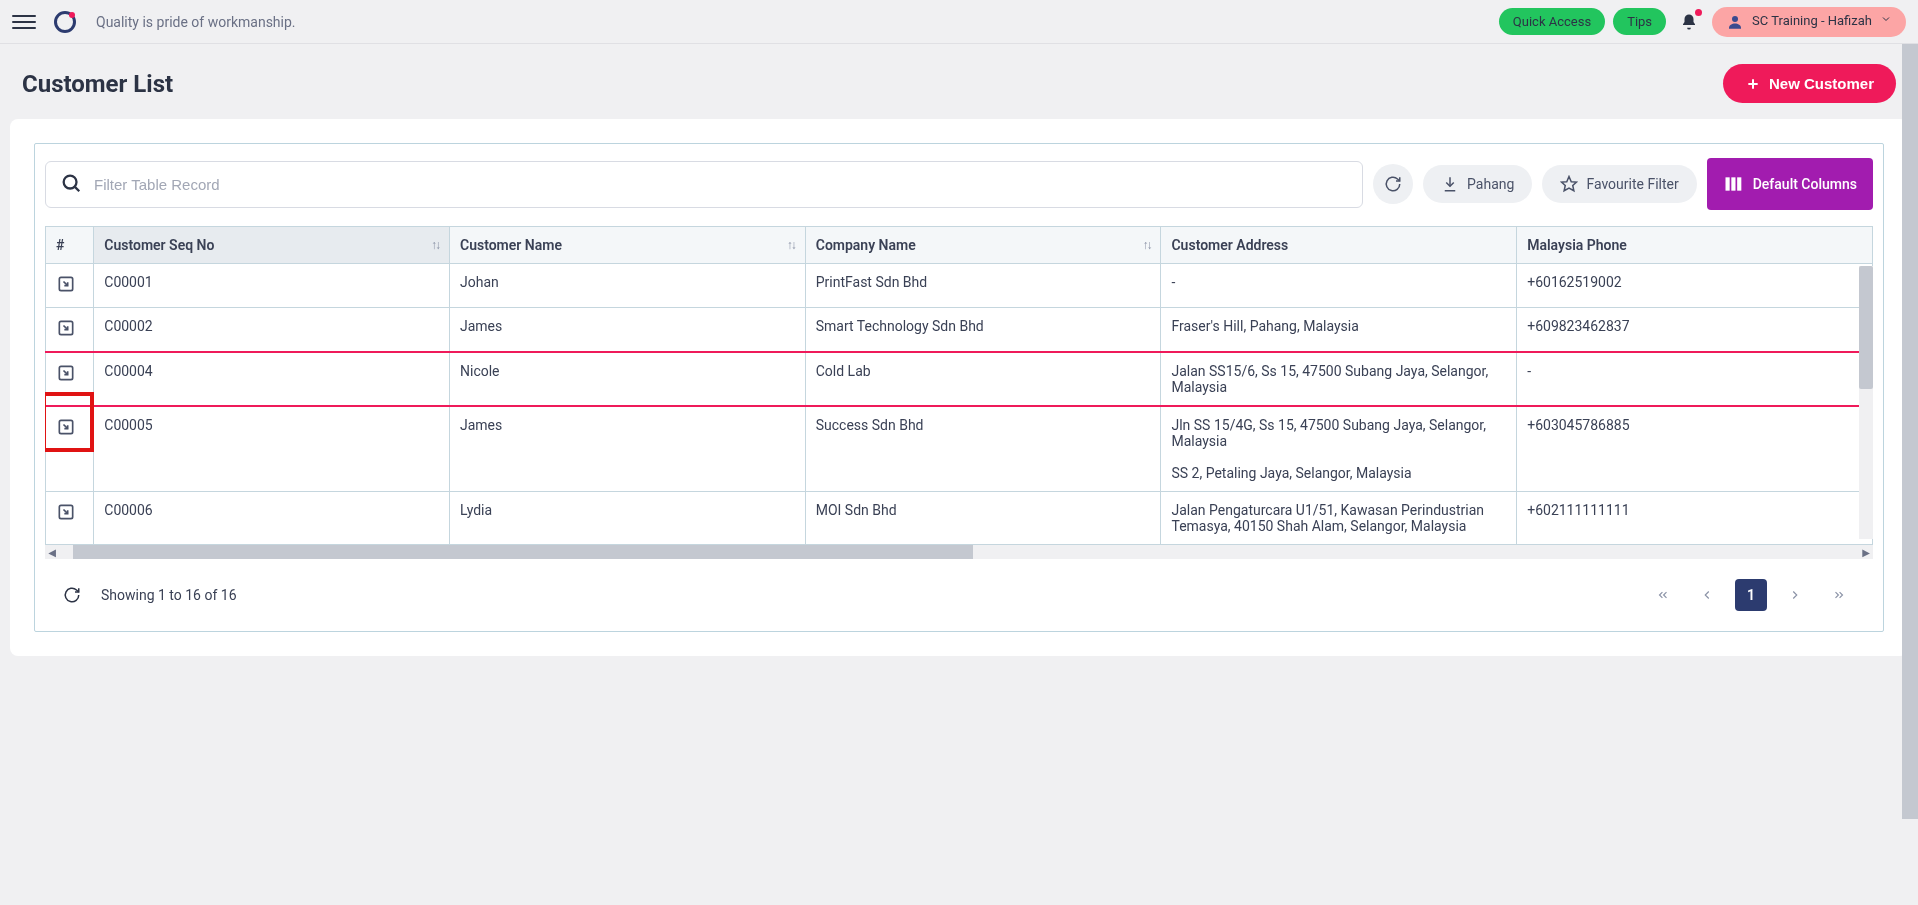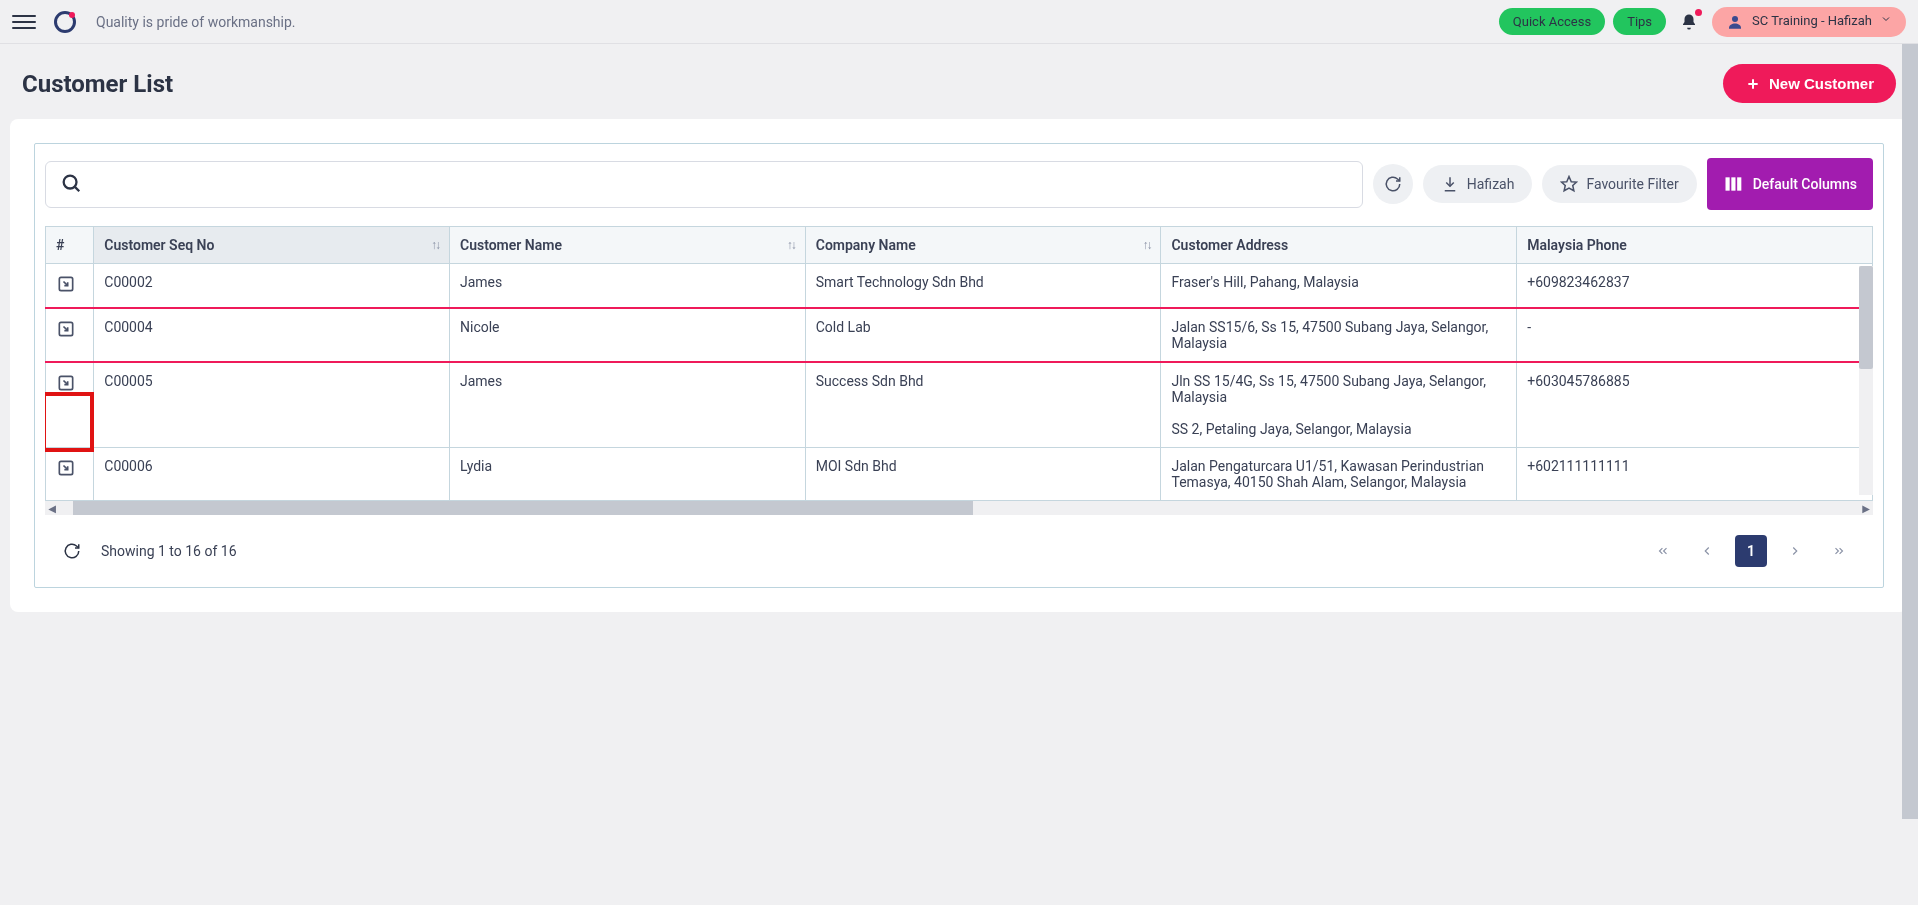--- a/index.html
+++ b/index.html
@@ -132,34 +132,35 @@
   <div class="card-inner">
 
     <div class="toolbar">
       <div class="search-wrap">
         <span>
           <svg viewBox="0 0 24 24" fill="none" stroke="currentColor" stroke-width="2.5">
               <circle cx="11" cy="11" r="7"></circle>
               <line x1="21" y1="21" x2="16.5" y2="16.5"></line>
             </svg>
         </span>
+        <input type="text" placeholder="Filter Table Record" style="">
       </div>
       <div class="circle-btn">
         <svg viewBox="0 0 24 24" fill="none" stroke="currentColor" stroke-width="2">
             <path d="M21 12a9 9 0 11-3-6.7L21 8"></path>
             <polyline points="21 3 21 8 16 8"></polyline>
           </svg>
       </div>
       <div class="chip">
         <svg viewBox="0 0 24 24" fill="none" stroke="currentColor" stroke-width="2">
             <path d="M12 3v12"></path>
             <polyline points="7 10 12 15 17 10"></polyline>
             <path d="M5 21h14"></path>
           </svg>
-        <span>Hafizah</span>
+        <span>Pahang</span>
       </div>
       <div class="chip">
         <svg viewBox="0 0 24 24" fill="none" stroke="currentColor" stroke-width="2">
             <polygon points="12 2 15 9 22 9.5 17 14 18.5 21 12 17.5 5.5 21 7 14 2 9.5 9 9"></polygon>
           </svg>
         <span>Favourite Filter</span>
       </div>
       <div class="default-cols">
         <svg viewBox="0 0 24 24" fill="currentColor">
             <rect x="3" y="4" width="5" height="16"></rect>
@@ -185,20 +186,34 @@
           </thead>
           <tbody id="tbody">
               <tr>
                 <td><span class="open-icon">
                     <svg viewBox="0 0 24 24" fill="none" stroke="currentColor" stroke-width="2">
                       <rect x="4" y="4" width="16" height="16" rx="2"></rect>
                       <polyline points="10 14 14 14 14 10"></polyline>
                       <line x1="14" y1="14" x2="9" y2="9"></line>
                     </svg>
                   </span></td>
+                <td>C00001</td>
+                <td>Johan</td>
+                <td>PrintFast Sdn Bhd</td>
+                <td style="white-space: pre-line;">-</td>
+                <td>+60162519002</td>
+              </tr>
+              <tr>
+                <td><span class="open-icon">
+                    <svg viewBox="0 0 24 24" fill="none" stroke="currentColor" stroke-width="2">
+                      <rect x="4" y="4" width="16" height="16" rx="2"></rect>
+                      <polyline points="10 14 14 14 14 10"></polyline>
+                      <line x1="14" y1="14" x2="9" y2="9"></line>
+                    </svg>
+                  </span></td>
                 <td>C00002</td>
                 <td>James</td>
                 <td>Smart Technology Sdn Bhd</td>
                 <td style="white-space: pre-line;">Fraser's Hill, Pahang, Malaysia</td>
                 <td>+609823462837</td>
               </tr>
               <tr class="row-highlight">
                 <td id="highlight-cell"><span class="open-icon">
                     <svg viewBox="0 0 24 24" fill="none" stroke="currentColor" stroke-width="2">
                       <rect x="4" y="4" width="16" height="16" rx="2"></rect>

